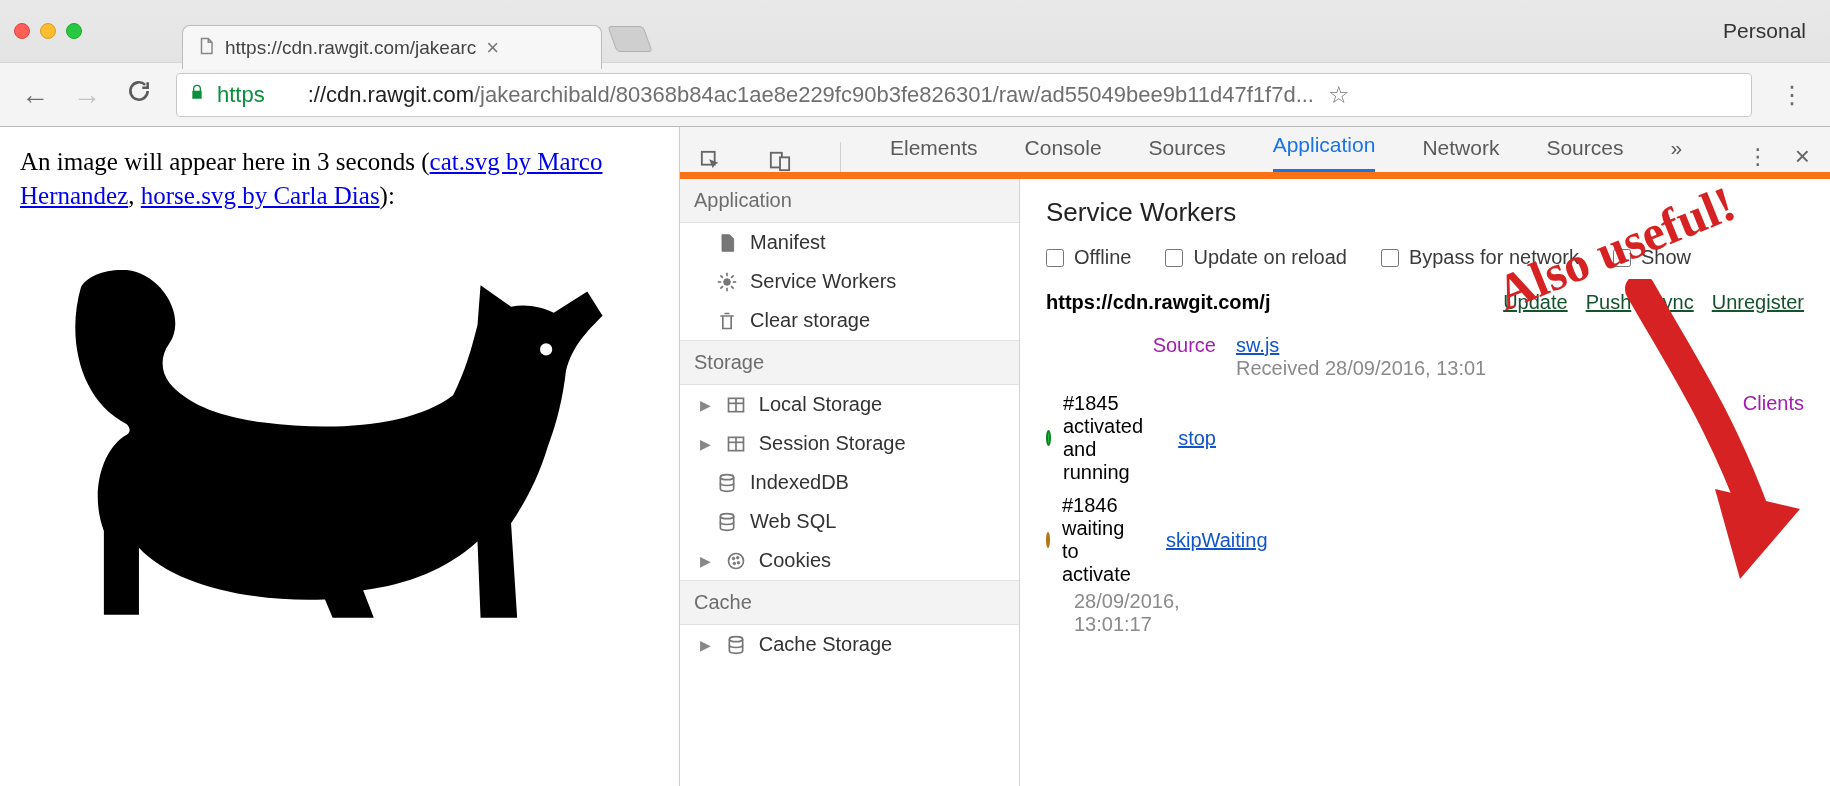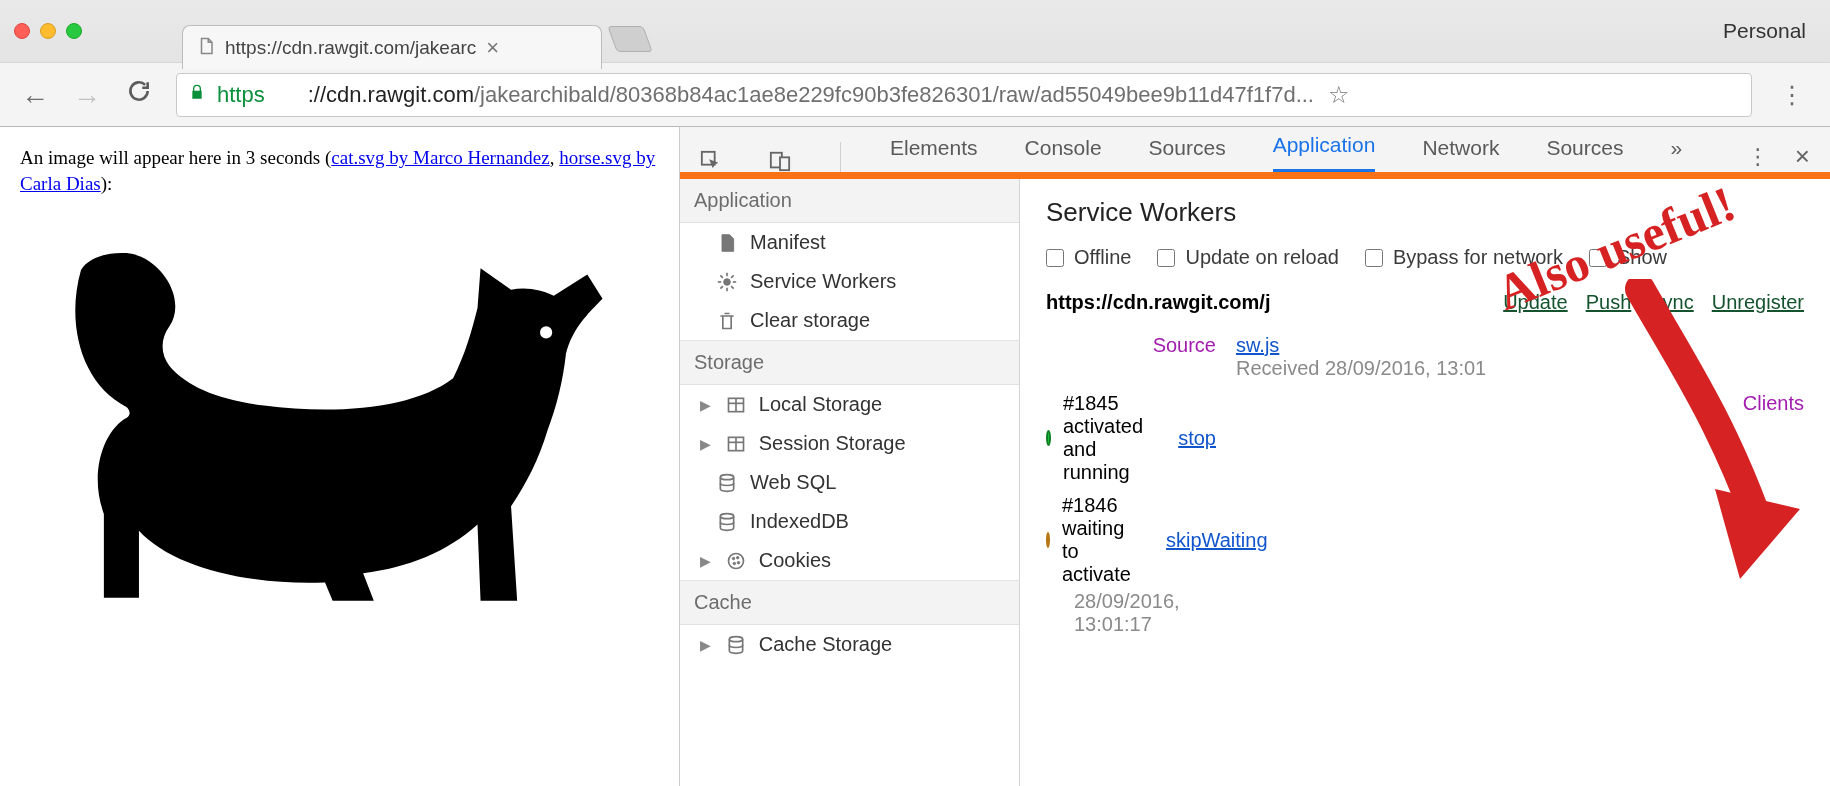--- a/index.html
+++ b/index.html
@@ -56,21 +56,21 @@
   .url-prot { color:#0a8f3b; }
   .url-host { color:#222;margin-left:43px; }
   .url-path { color:#6f6f6f; }
   .star { margin-left: 14px; color:#777; font-size: 24px; }
   .menu-dots { color:#6a6a6a; font-size: 24px; padding: 0 6px; }
 
   
   .content { display:flex; height: calc(786px - 126px); }
   .page {
     width: 680px; padding: 18px 20px; border-right: 1px solid #cdcdcd;
-    font-family: "Times New Roman", Times, serif; font-size: 19px; color:#000;
+    font-family: "Times New Roman", Times, serif; font-size: 25px; color:#000;
     line-height: 1.35;
   }
   .page a { color:#0000ee; text-decoration: underline; }
   .cat-wrap { margin-top: 4px; }
   .cat-wrap svg { width: 610px; height: 460px; }
 
   
   .devtools { flex:1; display:flex; flex-direction:column; font-family: "Helvetica Neue", Arial, sans-serif; position:relative; }
   .dt-tabs {
     display:flex; align-items:flex-end; gap: 47px;
@@ -98,21 +98,21 @@
     display:flex; align-items:center; gap: 12px;
     padding: 8px 14px 8px 36px; color:#333; font-size: 20px;
   }
   .tree-item.expandable { padding-left: 20px; }
   .tree-item .chev { color:#888; font-size: 14px; margin-right: 2px; }
   .tree-item .ico { width:22px; height:22px; display:flex; align-items:center; justify-content:center; }
   .tree-item .ico svg { width:20px; height:20px; fill:#707070; stroke:#707070; }
 
   .dt-main { flex:1; padding: 18px 26px; overflow:auto; position:relative; }
   .sw-title { font-size: 26px; color:#222; margin-bottom: 18px; }
-  .sw-opts { display:flex; gap: 26px; align-items:center; font-size: 20px; color:#3b3b3b; margin-bottom: 22px; flex-wrap:nowrap;}
+  .sw-opts { display:flex; gap: 34px; align-items:center; font-size: 20px; color:#3b3b3b; margin-bottom: 22px; flex-wrap:nowrap;}
   .sw-opts label { display:flex; align-items:center; gap: 10px; white-space:nowrap;}
   .sw-opts input[type=checkbox]{ width:18px; height:18px; }
   .sw-origin-row { display:flex; align-items:center; gap: 26px; font-size: 20px; margin: 10px 0 20px;}
   .sw-origin { font-weight: 700; color:#000; }
   .sw-actions a { color:#14532d; text-decoration: underline; font-size: 20px; }
   .sw-actions { display:flex; gap: 18px; margin-left:auto; }
 
   .kv { display:grid; grid-template-columns: 170px 1fr; row-gap: 12px; column-gap: 20px; font-size: 20px; }
   .kv .k { color:#a21caf; text-align: right; }
   .kv a { color:#1155cc; text-decoration: underline; }
@@ -308,31 +308,31 @@
           <span>Session Storage</span>
         </div>
         <div class="tree-item">
           <span class="ico">
               <svg viewBox="0 0 24 24">
                 <ellipse cx="12" cy="5" rx="8" ry="3" fill="none" stroke="#777" stroke-width="2"></ellipse>
                 <path d="M4 5v14c0 1.7 3.6 3 8 3s8-1.3 8-3V5" fill="none" stroke="#777" stroke-width="2"></path>
                 <path d="M4 12c0 1.7 3.6 3 8 3s8-1.3 8-3" fill="none" stroke="#777" stroke-width="2"></path>
               </svg>
             </span>
-          <span>Web SQL</span>
+          <span>IndexedDB</span>
         </div>
         <div class="tree-item">
           <span class="ico">
               <svg viewBox="0 0 24 24">
                 <ellipse cx="12" cy="5" rx="8" ry="3" fill="none" stroke="#777" stroke-width="2"></ellipse>
                 <path d="M4 5v14c0 1.7 3.6 3 8 3s8-1.3 8-3V5" fill="none" stroke="#777" stroke-width="2"></path>
                 <path d="M4 12c0 1.7 3.6 3 8 3s8-1.3 8-3" fill="none" stroke="#777" stroke-width="2"></path>
               </svg>
             </span>
-          <span>IndexedDB</span>
+          <span>Web SQL</span>
         </div>
         <div class="tree-item expandable">
           <span class="chev">▶</span>
           <span class="ico">
               <svg viewBox="0 0 24 24">
                 <circle cx="12" cy="12" r="9" fill="none" stroke="#777" stroke-width="2"></circle>
                 <circle cx="9" cy="9" r="1.5" fill="#777"></circle>
                 <circle cx="14" cy="8" r="1.5" fill="#777"></circle>
                 <circle cx="10" cy="15" r="1.5" fill="#777"></circle>
                 <circle cx="15" cy="14" r="1.5" fill="#777"></circle>

